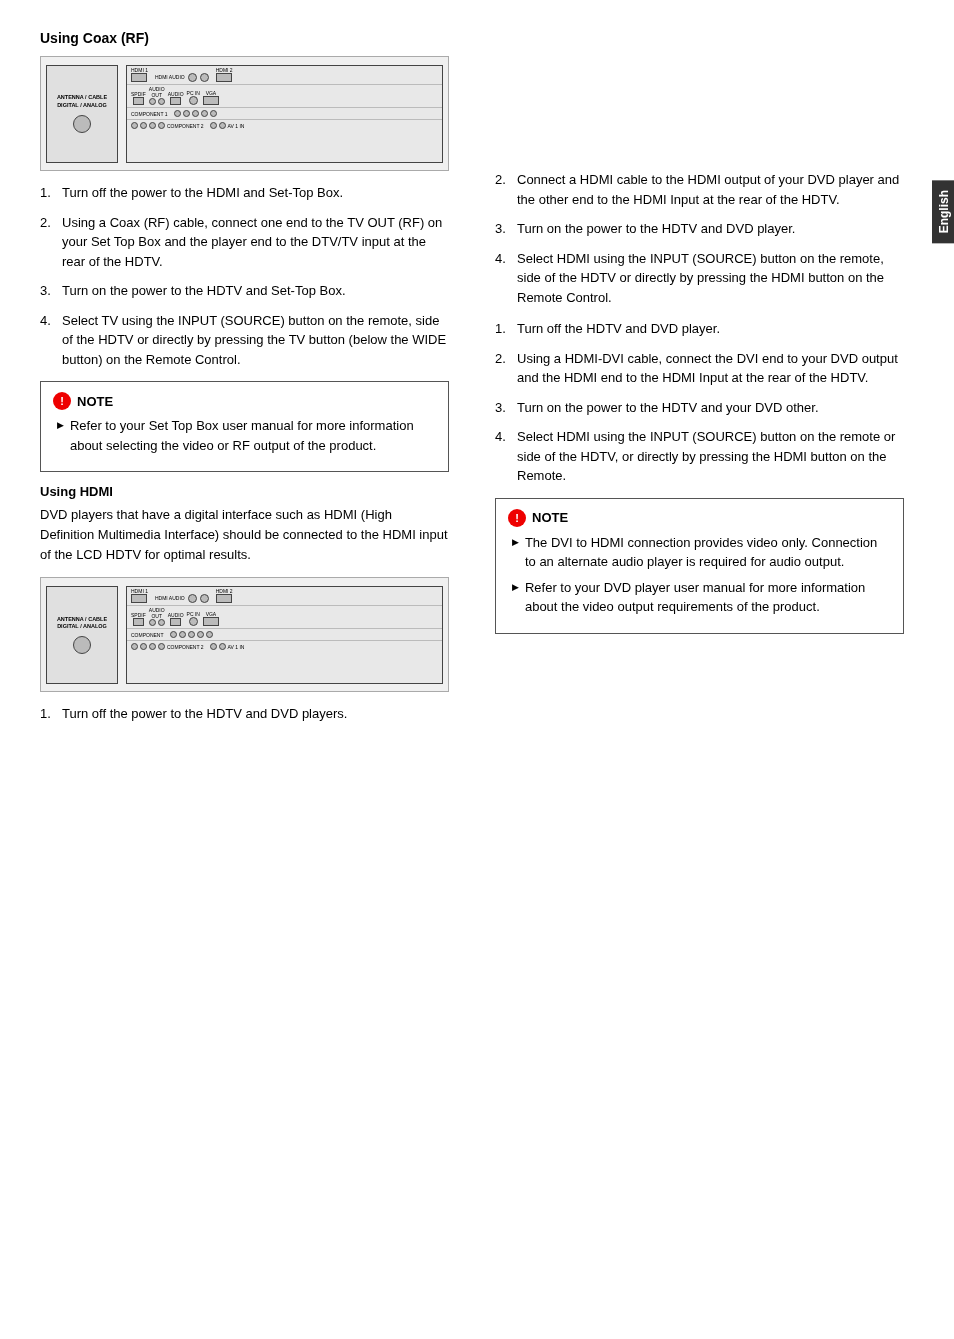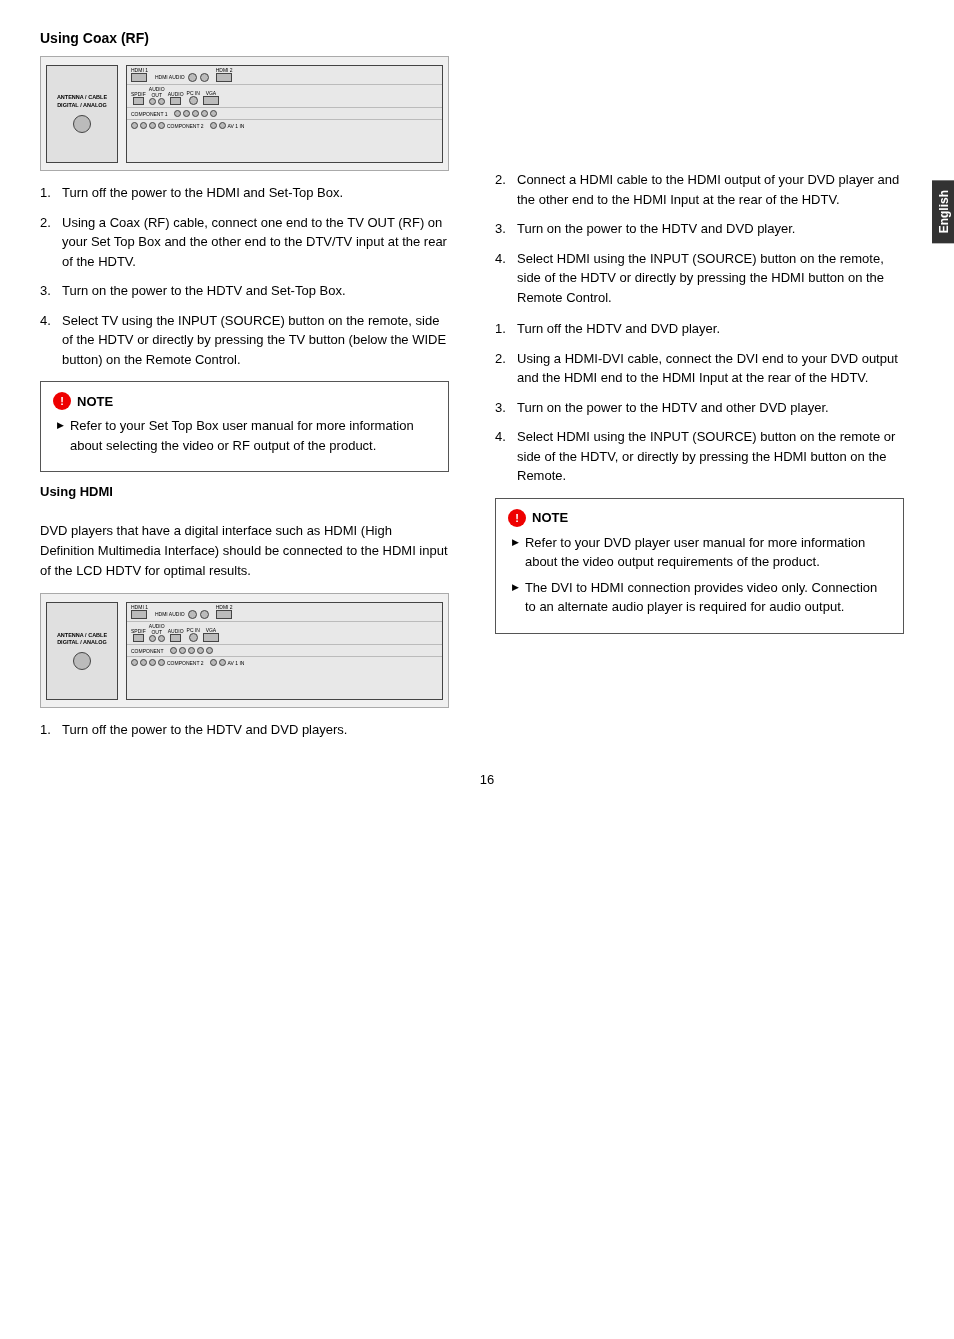--- a/index.html
+++ b/index.html
@@ -47,21 +47,21 @@
       max-width: 440px;
     }
     h2 {
       font-size: 14px;
       font-weight: bold;
       margin-bottom: 10px;
     }
     h3 {
       font-size: 13px;
       font-weight: bold;
-      margin-bottom: 22px;
+      margin-bottom: 6px;
     }
     .numbered-list {
       list-style: none;
       padding: 0;
       margin-bottom: 12px;
     }
     .numbered-list li {
       display: flex;
       gap: 6px;
       margin-bottom: 10px;
@@ -275,21 +275,21 @@
         </div>
       </div>
 
       <ol class="numbered-list">
         <li>
           <span class="num">1.</span>
           <span>Turn off the power to the HDMI and Set-Top Box.</span>
         </li>
         <li>
           <span class="num">2.</span>
-          <span>Using a Coax (RF) cable, connect one end to the TV OUT (RF) on your Set Top Box and the other end to the DTV/TV input at the rear of the HDTV.</span>
+          <span>Using a Coax (RF) cable, connect one end to the TV OUT (RF) on your Set Top Box and the player end to the DTV/TV input at the rear of the HDTV.</span>
         </li>
         <li>
           <span class="num">3.</span>
           <span>Turn on the power to the HDTV and Set-Top Box.</span>
         </li>
         <li>
           <span class="num">4.</span>
           <span>Select TV using the INPUT (SOURCE) button on the remote, side of the HDTV or directly by pressing the TV button (below the WIDE button) on the Remote Control.</span>
         </li>
       </ol>
@@ -420,42 +420,41 @@
         <li>
           <span class="num">1.</span>
           <span>Turn off the HDTV and DVD player.</span>
         </li>
         <li>
           <span class="num">2.</span>
           <span>Using a HDMI-DVI cable, connect the DVI end to your DVD output and the HDMI end to the HDMI Input at the rear of the HDTV.</span>
         </li>
         <li>
           <span class="num">3.</span>
-          <span>Turn on the power to the HDTV and other DVD player.</span>
+          <span>Turn on the power to the HDTV and your DVD other.</span>
         </li>
         <li>
           <span class="num">4.</span>
           <span>Select HDMI using the INPUT (SOURCE) button on the remote or side of the HDTV, or directly by pressing the HDMI button on the Remote.</span>
         </li>
       </ol>
 
       <div class="note-box">
         <div class="note-title">
           <div class="note-icon">!</div>
           <span>NOTE</span>
         </div>
         <div class="note-body">
           <p>
+              <span>The DVI to HDMI connection provides video only. Connection to an alternate audio player is required for audio output.</span>
+            </p>
+          <p>
               <span>Refer to your DVD player user manual for more information about the video output requirements of the product.</span>
             </p>
-          <p>
-              <span>The DVI to HDMI connection provides video only. Connection to an alternate audio player is required for audio output.</span>
-            </p>
         </div>
       </div>
 
     </div>
 
   </div>
 
-  <div class="page-number">16</div>
 
 </div>
 
 </body></html>

